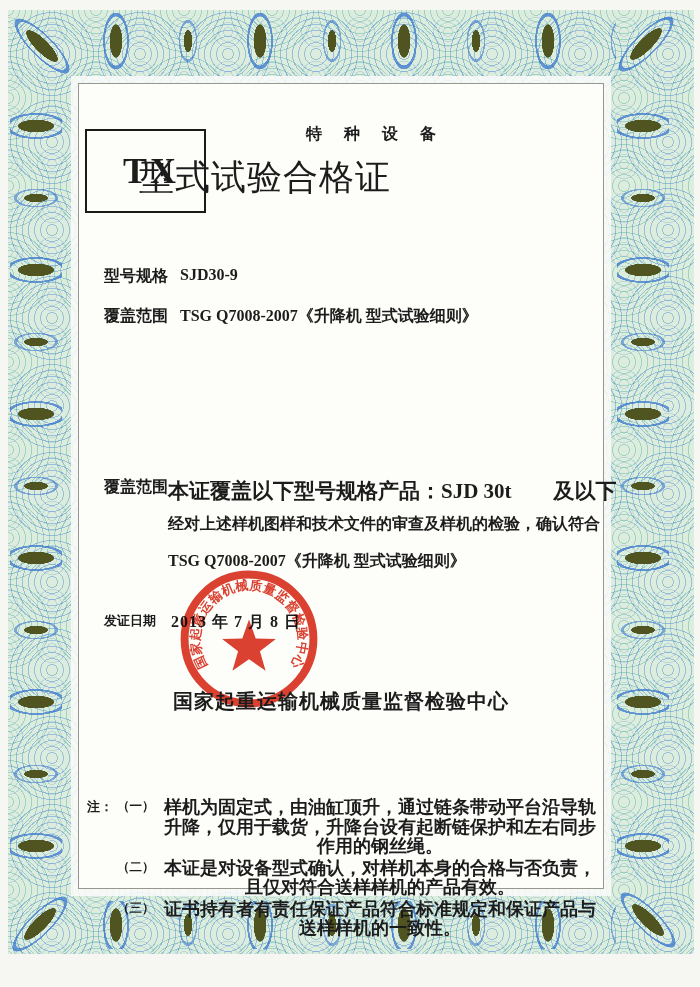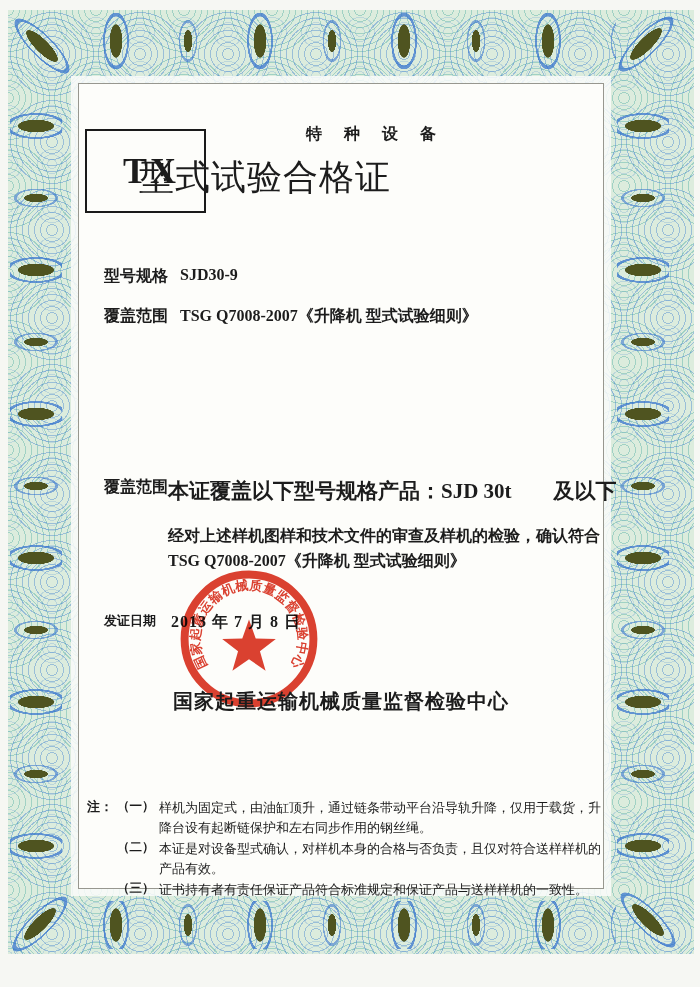--- a/index.html
+++ b/index.html
@@ -103,38 +103,38 @@
   .cert-no{
     position:absolute;left:0;right:0;top:147px;text-align:center;
     font-size:15px;font-weight:bold;letter-spacing:.5px;
   }
   .fields{position:absolute;left:25px;top:182px;right:12px;}
   .frow{display:flex;height:40px;align-items:flex-start;}
   .flabel{width:68px;font-size:16px;font-weight:700;flex:none;}
   .fvalue{font-size:16px;font-weight:600;margin-left:8px;white-space:pre;}
   .cov-label{position:absolute;left:25px;top:393px;font-size:16px;font-weight:700;}
   .cov-l1{position:absolute;left:89px;top:393px;font-size:21px;font-weight:600;white-space:pre;}
-  .cov-l2{position:absolute;left:89px;top:430px;font-size:16px;font-weight:600;margin-top:12px;}
+  .cov-l2{position:absolute;left:89px;top:430px;font-size:16px;font-weight:600;}
   .cov-l3{position:absolute;left:89px;top:467px;font-size:16px;font-weight:600;}
   .issue-label{position:absolute;left:25px;top:528px;font-size:13px;font-weight:700;}
   .issue-value{position:absolute;left:92px;top:528px;font-size:16px;font-weight:600;letter-spacing:1px;}
   .stamp{
     position:absolute;left:95px;top:480px;width:150px;height:150px;
     mix-blend-mode:multiply;opacity:.92;
   }
   .authority{
     position:absolute;left:0;right:0;top:604px;text-align:center;
     font-size:20px;font-weight:700;letter-spacing:1px;
   }
   .notes{position:absolute;left:8px;top:714px;width:514px;display:flex;}
   .note-label{width:30px;flex:none;font-size:13px;font-weight:700;}
   .note-items{flex:1;}
   .note-item{display:flex;margin-bottom:2px;}
   .note-marker{width:42px;flex:none;font-size:12.5px;font-weight:600;}
-  .note-text{flex:1;font-size:13px;font-weight:400;line-height:19.5px;}
+  .note-text{flex:1;font-size:18px;font-weight:700;line-height:19.5px;text-align:center;}
 </style>
 </head>
 <body>
 
 <div class="page">
 
   <div class="guilloche"></div>
   <div class="eyes eyes-h eyes-top"></div>
   <div class="eyes eyes-h eyes-bottom"></div>
   <div class="eyes eyes-v eyes-left"></div>

